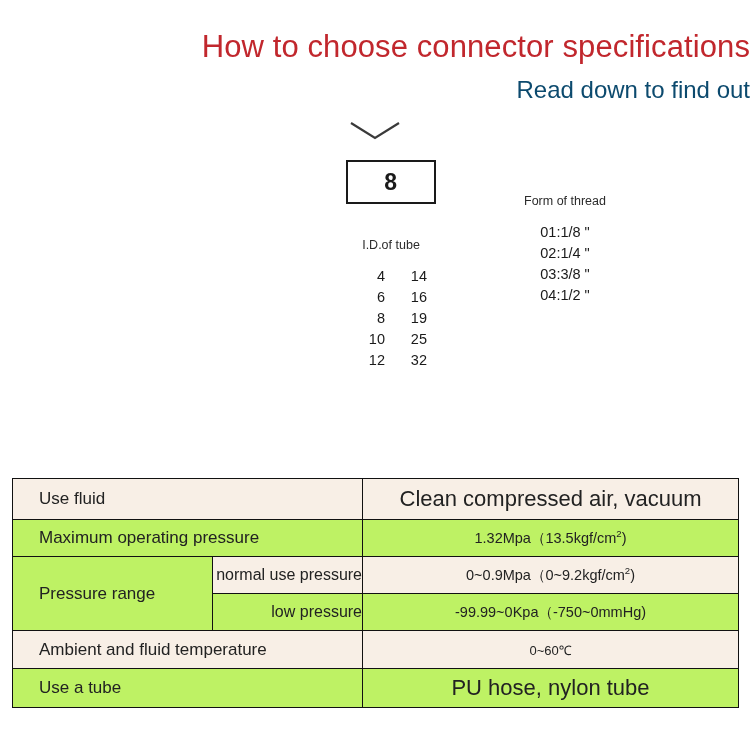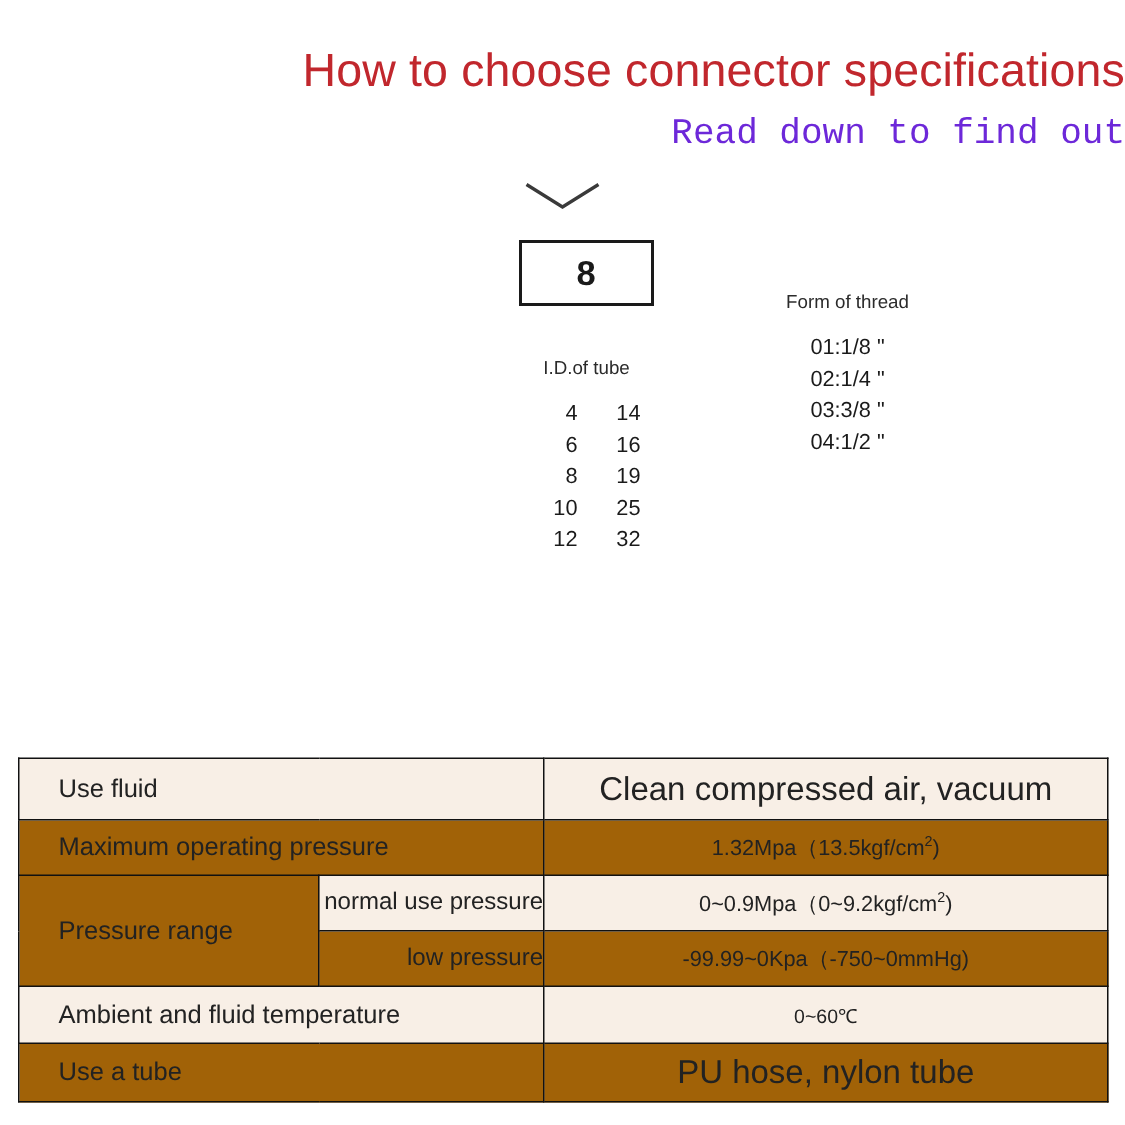--- a/index.html
+++ b/index.html
@@ -26,24 +26,23 @@
     font-size: 31px;
     font-weight: normal;
     color: #c1272d;
     margin: 0;
     letter-spacing: 0.1px;
     line-height: 1.18;
   }
   .sub-title {
     font-size: 24px;
     font-weight: normal;
-    color: #6d28d9;
+    color: #0c4a6e;
     margin: 10px 0 0 0;
     line-height: 1.2;
-    font-family: Liberation Mono, monospace;
   }
 
   
   .chevron-wrap {
     text-align: center;
     margin-top: 16px;
     height: 28px;
   }
   .chevron-wrap svg {
     display: inline-block;
@@ -102,21 +101,21 @@
   }
   .thread-row {
     text-align: center;
     white-space: nowrap;
   }
 
   
   .spec-table-wrap {
     position: absolute;
     left: 12px;
-    top: 505px;
+    top: 478px;
     width: 726px;
   }
   table.spec {
     border-collapse: collapse;
     width: 100%;
     table-layout: fixed;
   }
   table.spec td {
     border: 1px solid #111111;
     padding: 0;
@@ -135,21 +134,21 @@
     margin-top: 40px;
   }
   .c-val {
     font-size: 16px;
     text-align: center;
   }
   .val-big { font-size: 22px; }
   .val-small { font-size: 14.5px; }
   .val-tiny { font-size: 13px; }
   .beige { background: #f8efe6; }
-  .white { background: #a16207; }
+  .white { background: #bef264; }
   sup { font-size: 0.66em; vertical-align: super; line-height: 0; }
 </style>
 </head>
 <body>
 
 <div class="header">
   <h1 class="main-title">How to choose connector specifications</h1>
   <h2 class="sub-title">Read down to find out</h2>
 </div>
 

